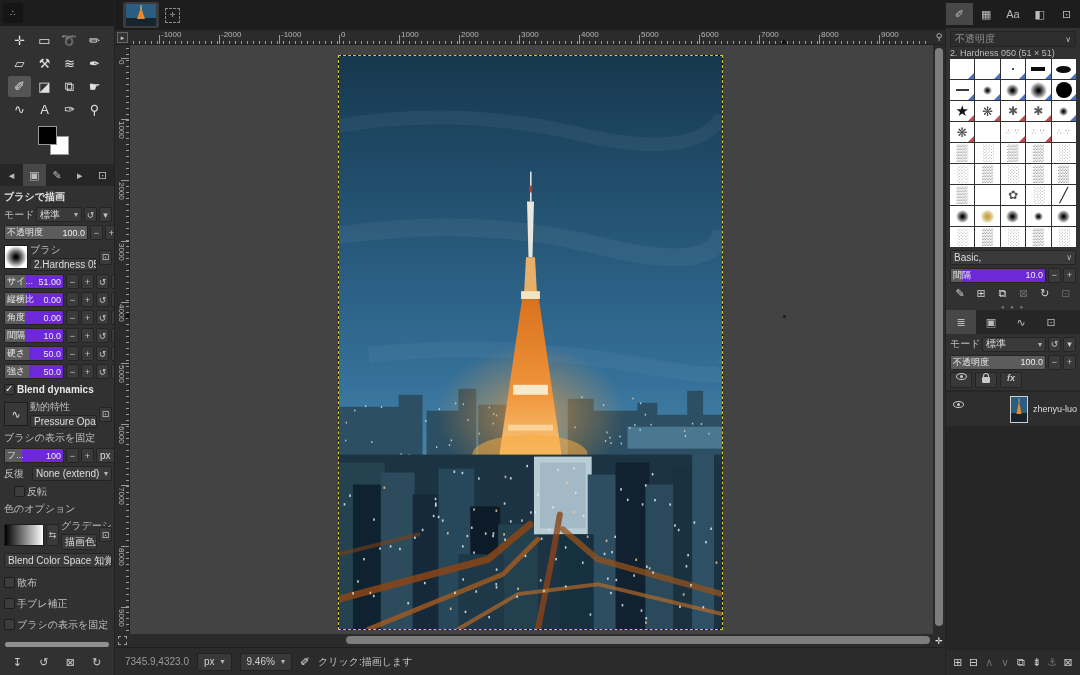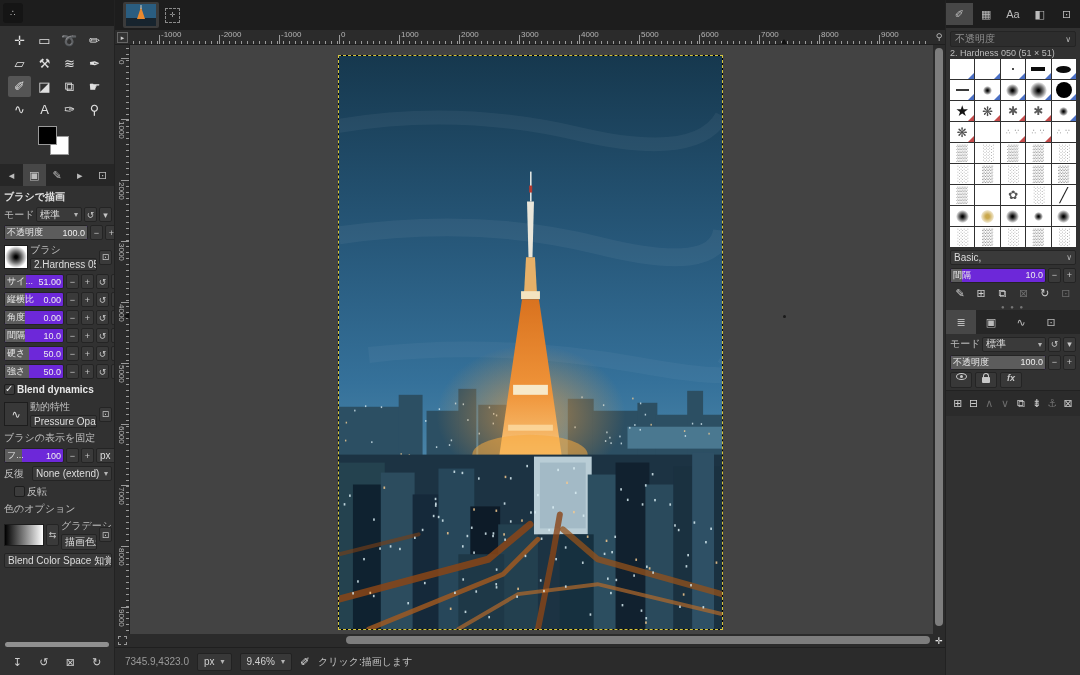--- a/index.html
+++ b/index.html
@@ -307,20 +307,37 @@
             <span>描画色から</span>
           </div>
       </div>
       <div class="mini">⊡</div>
     </div>
     <div class="row">
       <div class="dd">
           <span>Blend Color Space 知覚的...</span>
         </div>
     </div>
+    <div style="display:flex;flex-direction:column;gap:6px;margin-top:4px">
+        <div class="row">
+          <div class="chk"></div>
+          <span class="lbl">散布</span>
+        </div>
+        <div class="row">
+          <div class="chk"></div>
+          <span class="lbl">手ブレ補正</span>
+        </div>
+        <div class="row">
+          <div class="chk"></div>
+          <span class="lbl">ブラシの表示を固定</span>
+        </div>
+        <div class="row">
+          <span class="lbl">ストローク中の重ね塗り</span>
+        </div>
+      </div>
   </div>
   <div class="dock-scroll"></div>
   <div class="opt-footer">
       <div class="fbtn">↧</div>
       <div class="fbtn">↺</div>
       <div class="fbtn">⊠</div>
       <div class="fbtn">↻</div>
     </div>
 </div>
 
@@ -1019,20 +1036,37 @@
     <div class="lockbtn">
         <span class="icon-eye"></span>
       </div>
     <div class="lockbtn">
         <span class="icon-lock"></span>
       </div>
     <div class="lockbtn">
         <span class="fx">fx</span>
       </div>
   </div>
+  <div class="layer-list">
+    <div class="layer-row">
+      <div class="lockbtn" style="background:none;border:none;width:18px">
+          <span class="icon-eye"></span>
+        </div>
+      <div style="flex:1"></div>
+      <div class="lthumb">
+        <svg width="16" height="25" viewBox="0 0 16 25">
+          <rect width="16" height="25" fill="#2a5d80"></rect>
+          <rect y="16" width="16" height="9" fill="#17242e"></rect>
+          <polygon points="8,4 5.5,17 10.5,17" fill="#e8892e"></polygon>
+          <rect x="7.7" y="1.5" width="0.6" height="3.5" fill="#efe9da"></rect>
+        </svg>
+      </div>
+      <span class="lname">zhenyu-luo</span>
+    </div>
+  </div>
   <div class="footer-r">
       <div class="fbtn">⊞</div>
       <div class="fbtn">⊟</div>
       <div class="fbtn dim">∧</div>
       <div class="fbtn dim">∨</div>
       <div class="fbtn">⧉</div>
       <div class="fbtn">⇟</div>
       <div class="fbtn dim">⚓</div>
       <div class="fbtn">⊠</div>
     </div>

